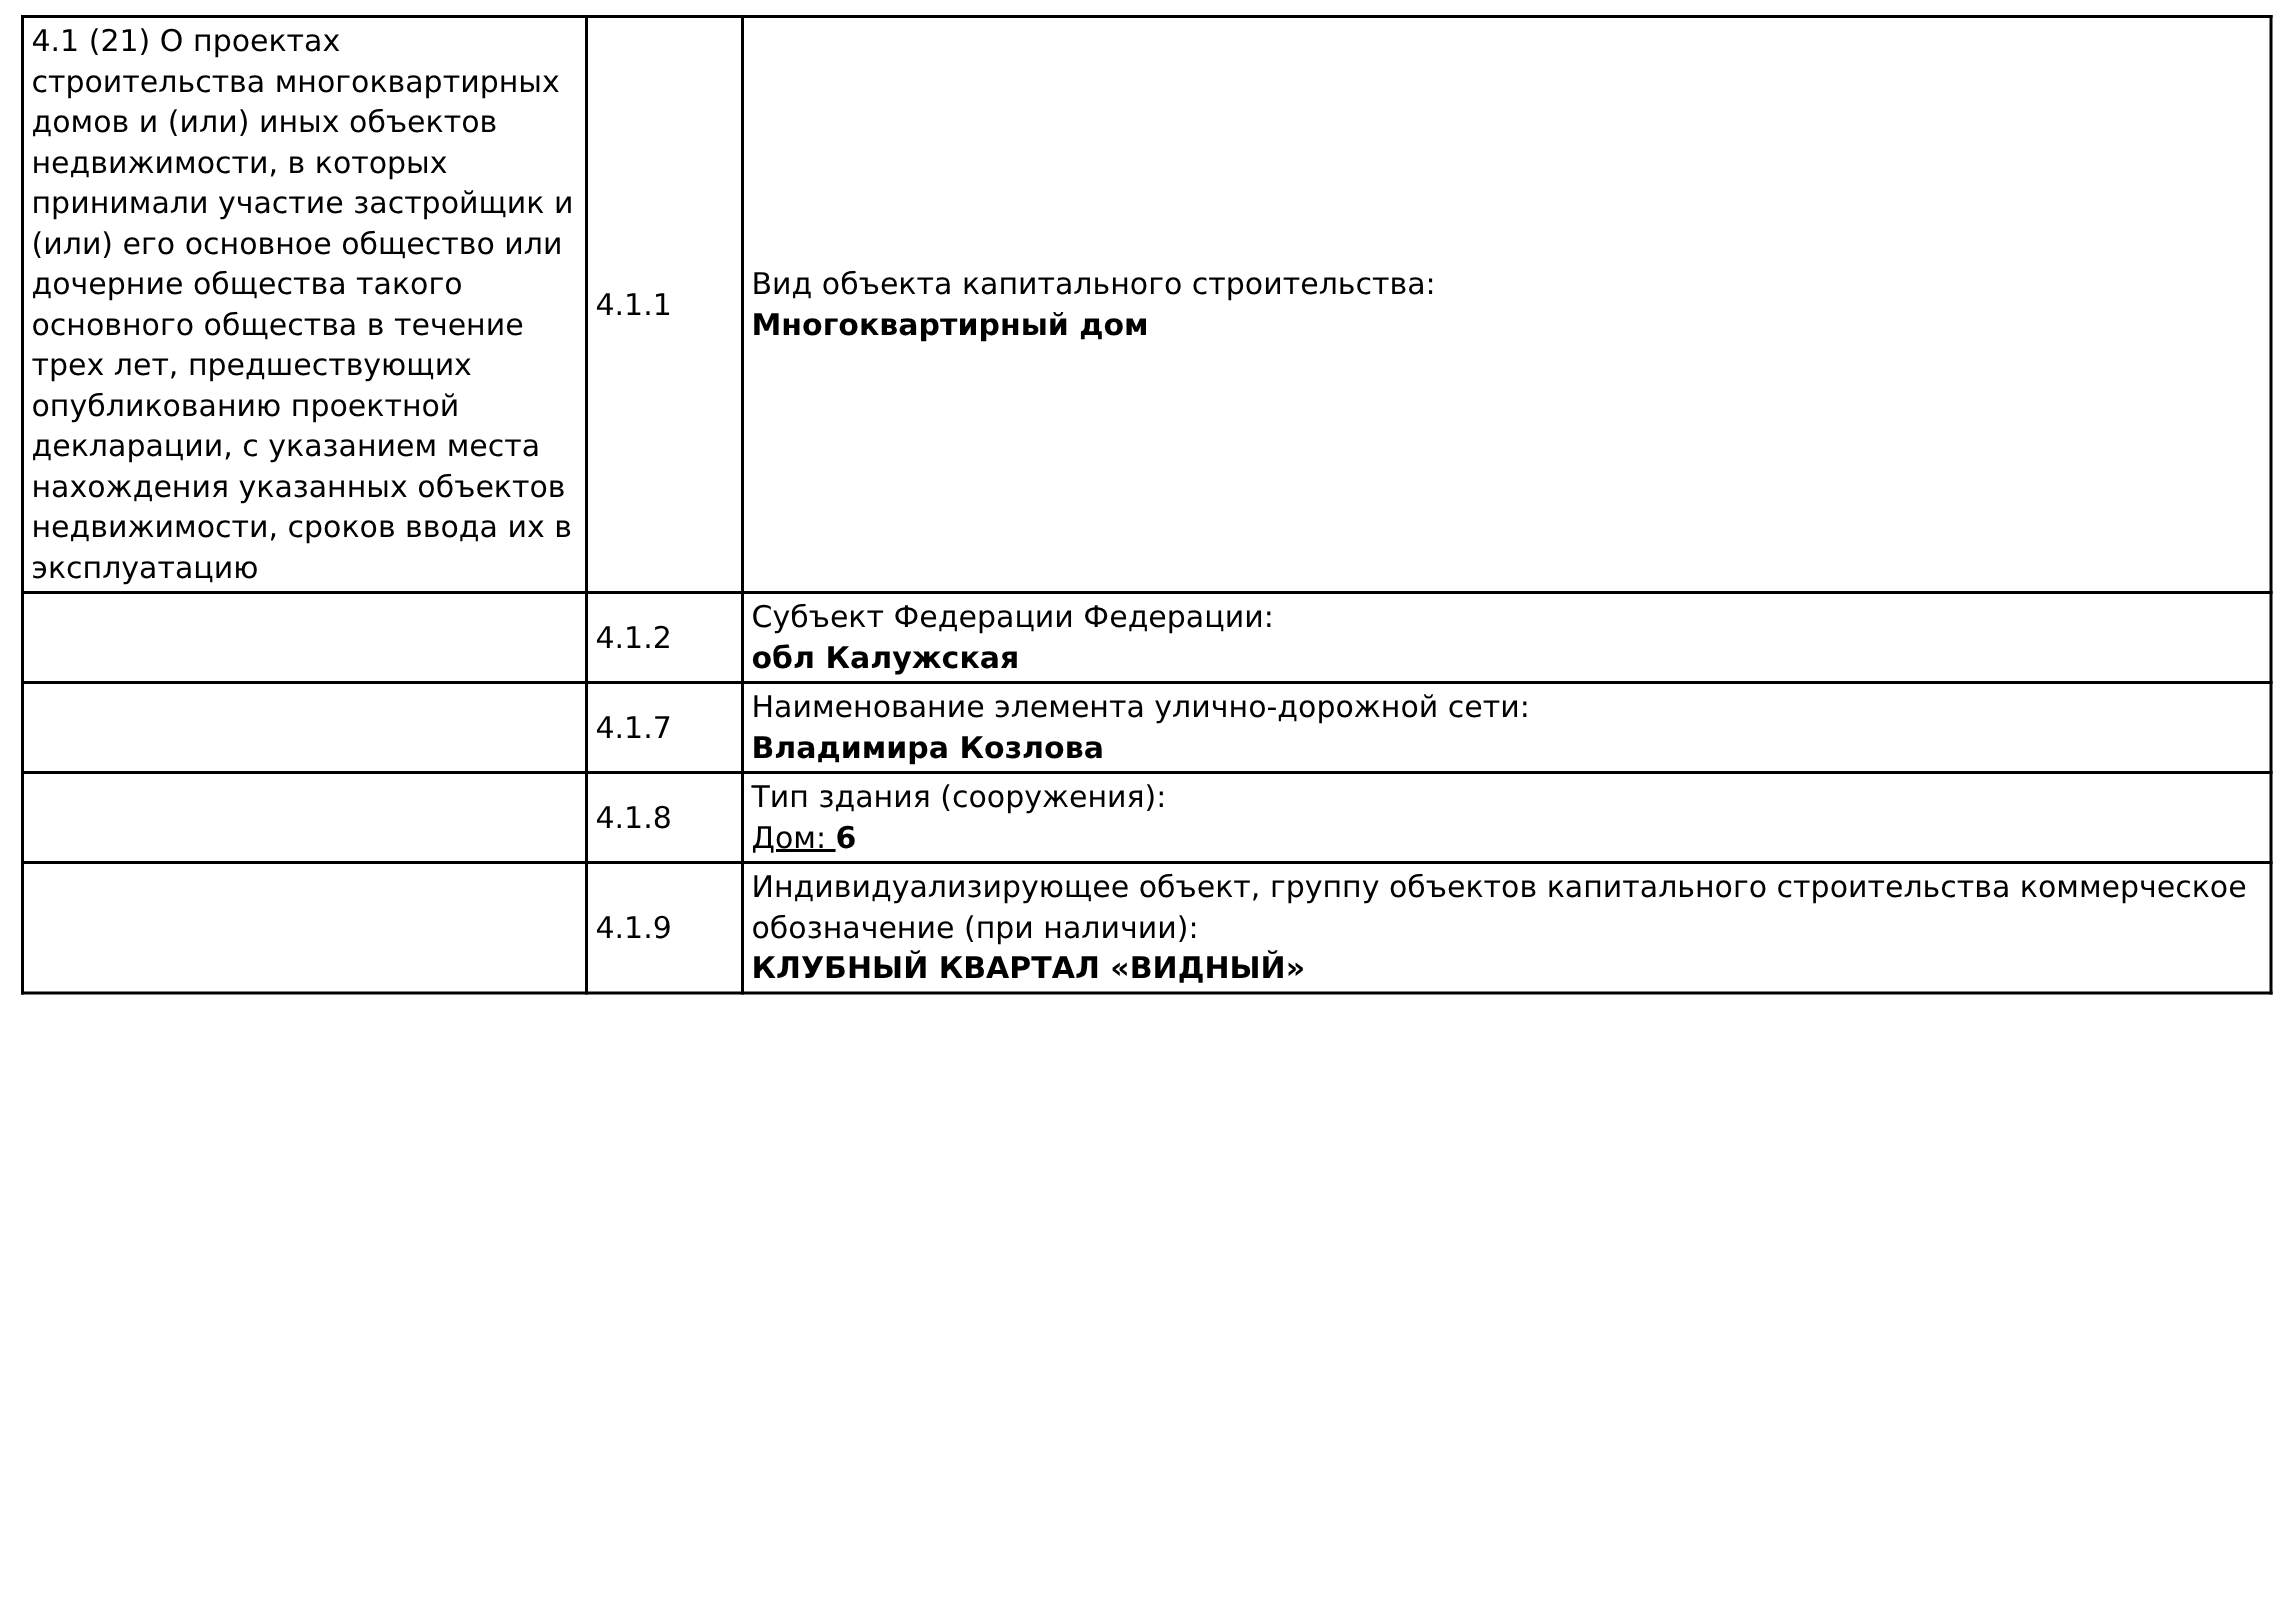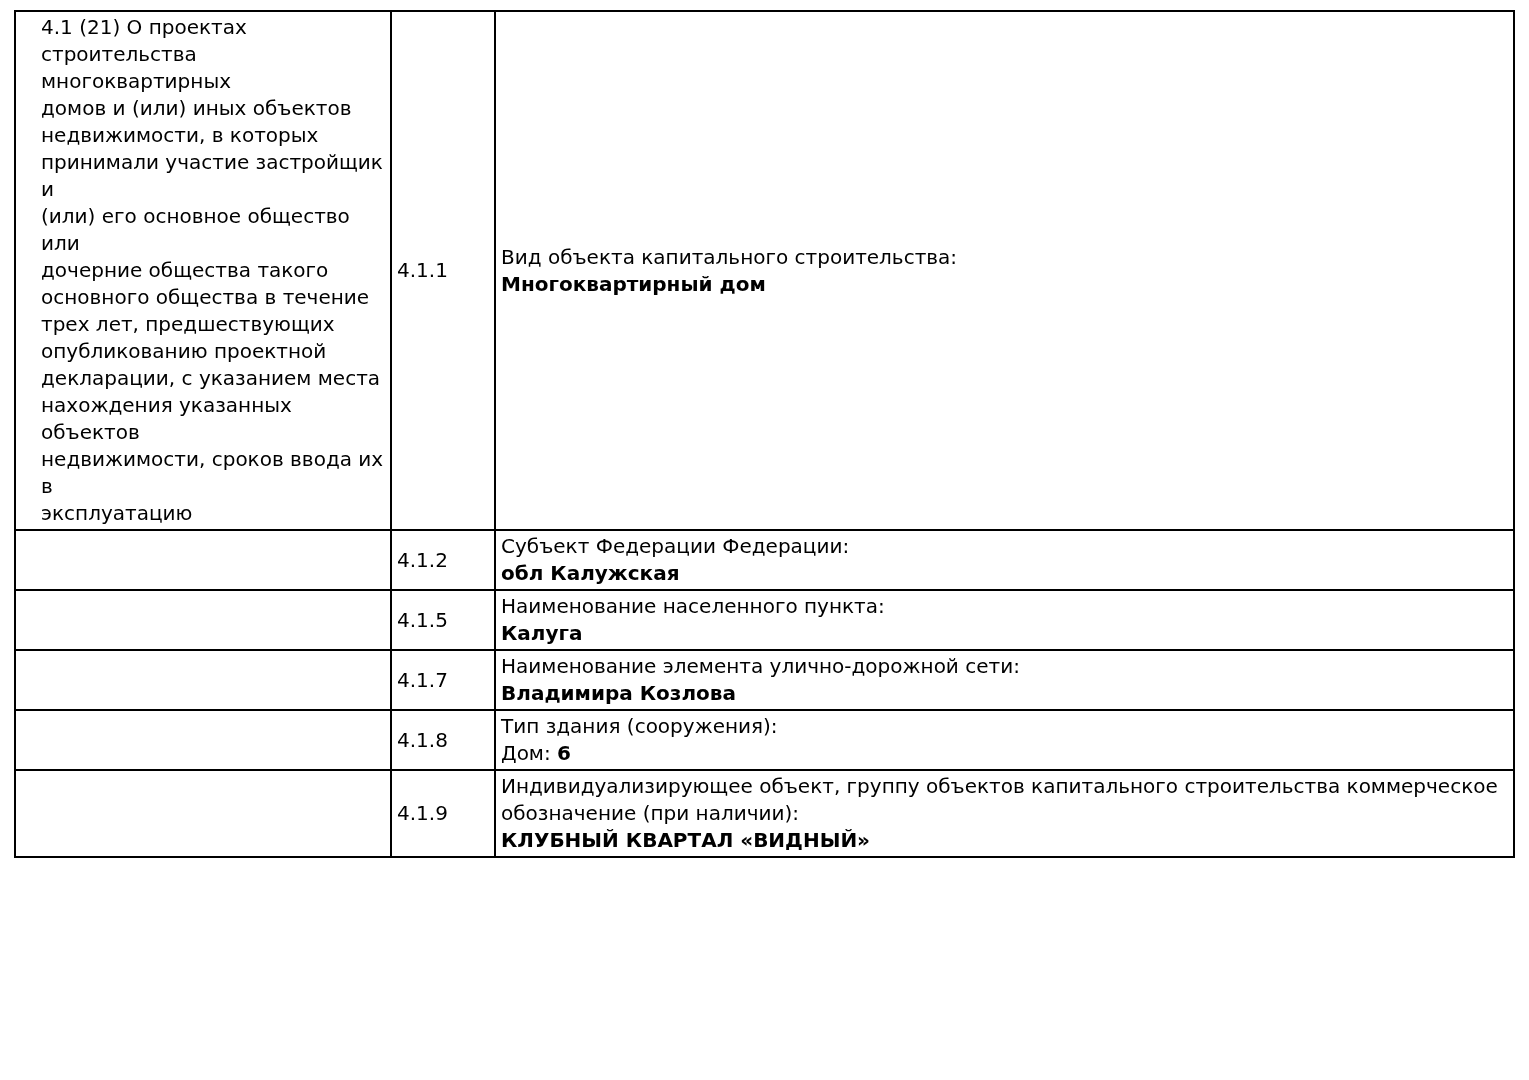--- a/index.html
+++ b/index.html
@@ -26,31 +26,31 @@
     line-height: 27px;
     vertical-align: middle;
     overflow: hidden;
     word-wrap: break-word;
   }
   td.c1 {
     vertical-align: top;
   }
   .left-text {
     white-space: pre-line;
-    margin-left: 20px;
   }
   .field-label {
     white-space: pre-line;
     font-weight: normal;
   }
   .field-value {
     font-weight: bold;
   }
   .field-value .prefix {
     font-weight: normal;
+    text-decoration: underline;
   }
 </style>
 </head>
 <body>
 
 <table class="decl">
   <colgroup>
     <col style="width:376px">
     <col style="width:104px">
     <col style="width:1019px">
@@ -86,30 +86,20 @@
       <td class="c2">4.1.2</td>
       <td class="c3">
         <div class="field-label">Субъект Федерации Федерации:</div>
         <div class="field-value"><span class="prefix"></span><span>обл Калужская</span></div>
       </td>
     </tr>
     <tr>
       <td class="c1">
           <div class="left-text"></div>
         </td>
-      <td class="c2">4.1.5</td>
-      <td class="c3">
-        <div class="field-label">Наименование населенного пункта:</div>
-        <div class="field-value"><span class="prefix"></span><span>Калуга</span></div>
-      </td>
-    </tr>
-    <tr>
-      <td class="c1">
-          <div class="left-text"></div>
-        </td>
       <td class="c2">4.1.7</td>
       <td class="c3">
         <div class="field-label">Наименование элемента улично-дорожной сети:</div>
         <div class="field-value"><span class="prefix"></span><span>Владимира Козлова</span></div>
       </td>
     </tr>
     <tr>
       <td class="c1">
           <div class="left-text"></div>
         </td>

